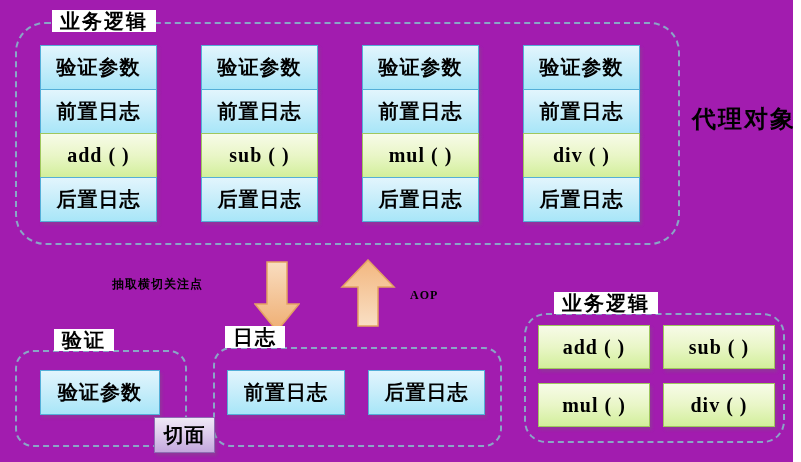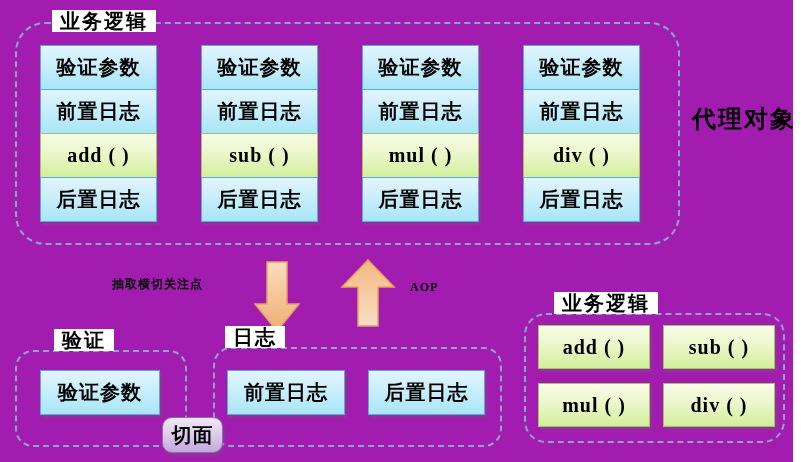--- a/index.html
+++ b/index.html
@@ -106,32 +106,32 @@
   <svg class="arrow-icon" style="left:340px;top:259px;" width="56" height="68" viewBox="0 0 56 68">
     <defs>
       <linearGradient id="og2" x1="0" y1="0" x2="0" y2="1">
         <stop offset="0" stop-color="#f3b77f"></stop>
           <stop offset="1" stop-color="#f9dfc4"></stop>
       </linearGradient>
     </defs>
     <polygon points="28,1 54,28 38,28 38,67 18,67 18,28 2,28" fill="url(#og2)" stroke="#e4a263" stroke-width="1.5"></polygon>
   </svg>
 
-  <div class="mid-label" style="left:410px;top:280px;text-align:center;">AOP</div>
+  <div class="mid-label" style="left:410px;top:288px;text-align:center;">AOP</div>
 
   <div class="dashed-group" style="left:15px;top:350px;width:168px;height:93px;border-radius:18px;"></div>
   <div class="group-label" style="left:54px;top:329px;">验证</div>
   <div class="free-box box-blue" style="left:40px;top:370px;width:120px;height:45px;">验证参数</div>
 
   <div class="dashed-group" style="left:213px;top:347px;width:285px;height:96px;border-radius:18px;"></div>
   <div class="group-label" style="left:225px;top:326px;text-align:right;">日志</div>
   <div class="free-box box-blue" style="left:227px;top:370px;width:118px;height:45px;">前置日志</div>
   <div class="free-box box-blue" style="left:368px;top:370px;width:117px;height:45px;">后置日志</div>
 
-  <div class="aspect-badge" style="left:162px;top:417px;width:61px;height:36px;border-radius:10px;">切面</div>
+  <div class="aspect-badge" style="left:154px;top:417px;width:61px;height:36px;">切面</div>
 
   <div class="dashed-group" style="left:524px;top:313px;width:257px;height:126px;border-radius:22px;"></div>
   <div class="group-label" style="left:554px;top:292px;">业务逻辑</div>
   <div class="free-box box-green" style="left:538px;top:325px;width:112px;height:44px;">add ( )</div>
   <div class="free-box box-green" style="left:663px;top:325px;width:112px;height:44px;">sub ( )</div>
   <div class="free-box box-green" style="left:538px;top:383px;width:112px;height:44px;">mul ( )</div>
   <div class="free-box box-green" style="left:663px;top:383px;width:112px;height:44px;">div ( )</div>
 
 </div>
 

